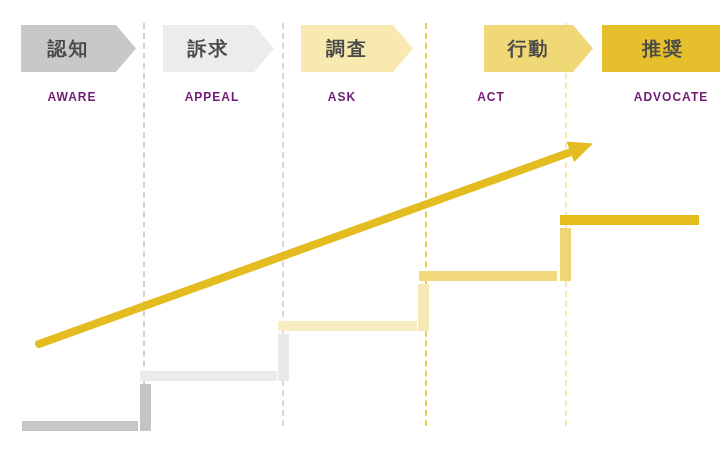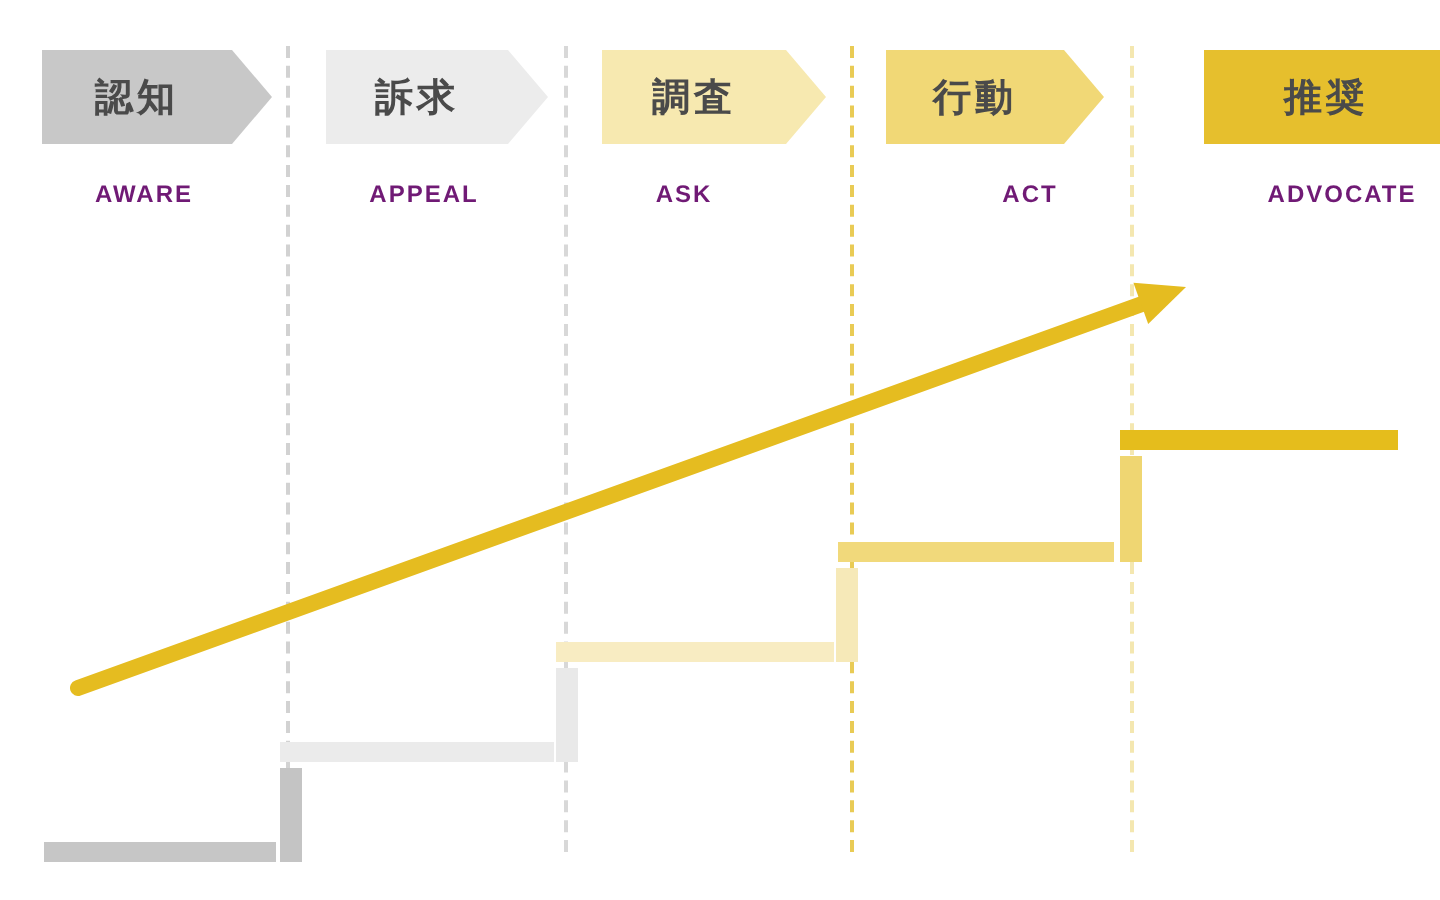--- a/index.html
+++ b/index.html
@@ -39,21 +39,21 @@
 
   
   .stage-label{
     position:absolute;top:90px;transform:translateX(-50%);
     font-size:12px;font-weight:bold;color:#701a75;letter-spacing:1px;
     white-space:nowrap;
   }
   .stage-label.l1{left:72px;}
   .stage-label.l2{left:212px;}
   .stage-label.l3{left:342px;}
-  .stage-label.l4{left:515px;}
+  .stage-label.l4{left:491px;}
   .stage-label.l5{left:671px;}
 
   
   .step-bar,.step-connector{position:absolute;}
   .bar1{left:22px;top:421px;width:116px;height:10px;}
   .con1{left:140px;top:384px;width:11px;height:47px;}
   .bar2{left:140px;top:371px;width:137px;height:10px;}
   .con2{left:278px;top:334px;width:11px;height:47px;}
   .bar3{left:278px;top:321px;width:139px;height:10px;}
   .con3{left:418px;top:284px;width:11px;height:47px;}
@@ -84,21 +84,21 @@
   <div class="step-bar bar5" style="background-color: rgb(229, 189, 28);"></div>
 
   <svg class="arrow-svg" viewBox="0 0 720 450" xmlns="http://www.w3.org/2000/svg">
     <line x1="39" y1="344" x2="571" y2="152" stroke-width="8" stroke-linecap="round" fill="none" style="stroke: rgb(229, 188, 32);"></line>
     <polygon points="593,143.5 574.1,162 566.7,141.4" style="fill: rgb(229, 188, 32);"></polygon>
   </svg>
 
   <div class="banner chevron b1" style="background-color: rgb(200, 200, 200);">認知</div>
   <div class="banner chevron b2" style="background-color: rgb(236, 236, 236);">訴求</div>
   <div class="banner chevron b3" style="background-color: rgb(247, 233, 176);">調査</div>
-  <div class="banner chevron b4" style="background-color: rgb(241, 216, 118);">行動</div>
+  <div class="banner chevron b4" style="background-color: rgb(241, 216, 118); margin-left: 41px;">行動</div>
   <div class="banner b5" style="background-color: rgb(230, 191, 45);">推奨</div>
 
   <div class="stage-label l1">AWARE</div>
   <div class="stage-label l2">APPEAL</div>
   <div class="stage-label l3">ASK</div>
   <div class="stage-label l4">ACT</div>
   <div class="stage-label l5">ADVOCATE</div>
 
 </div>
 

